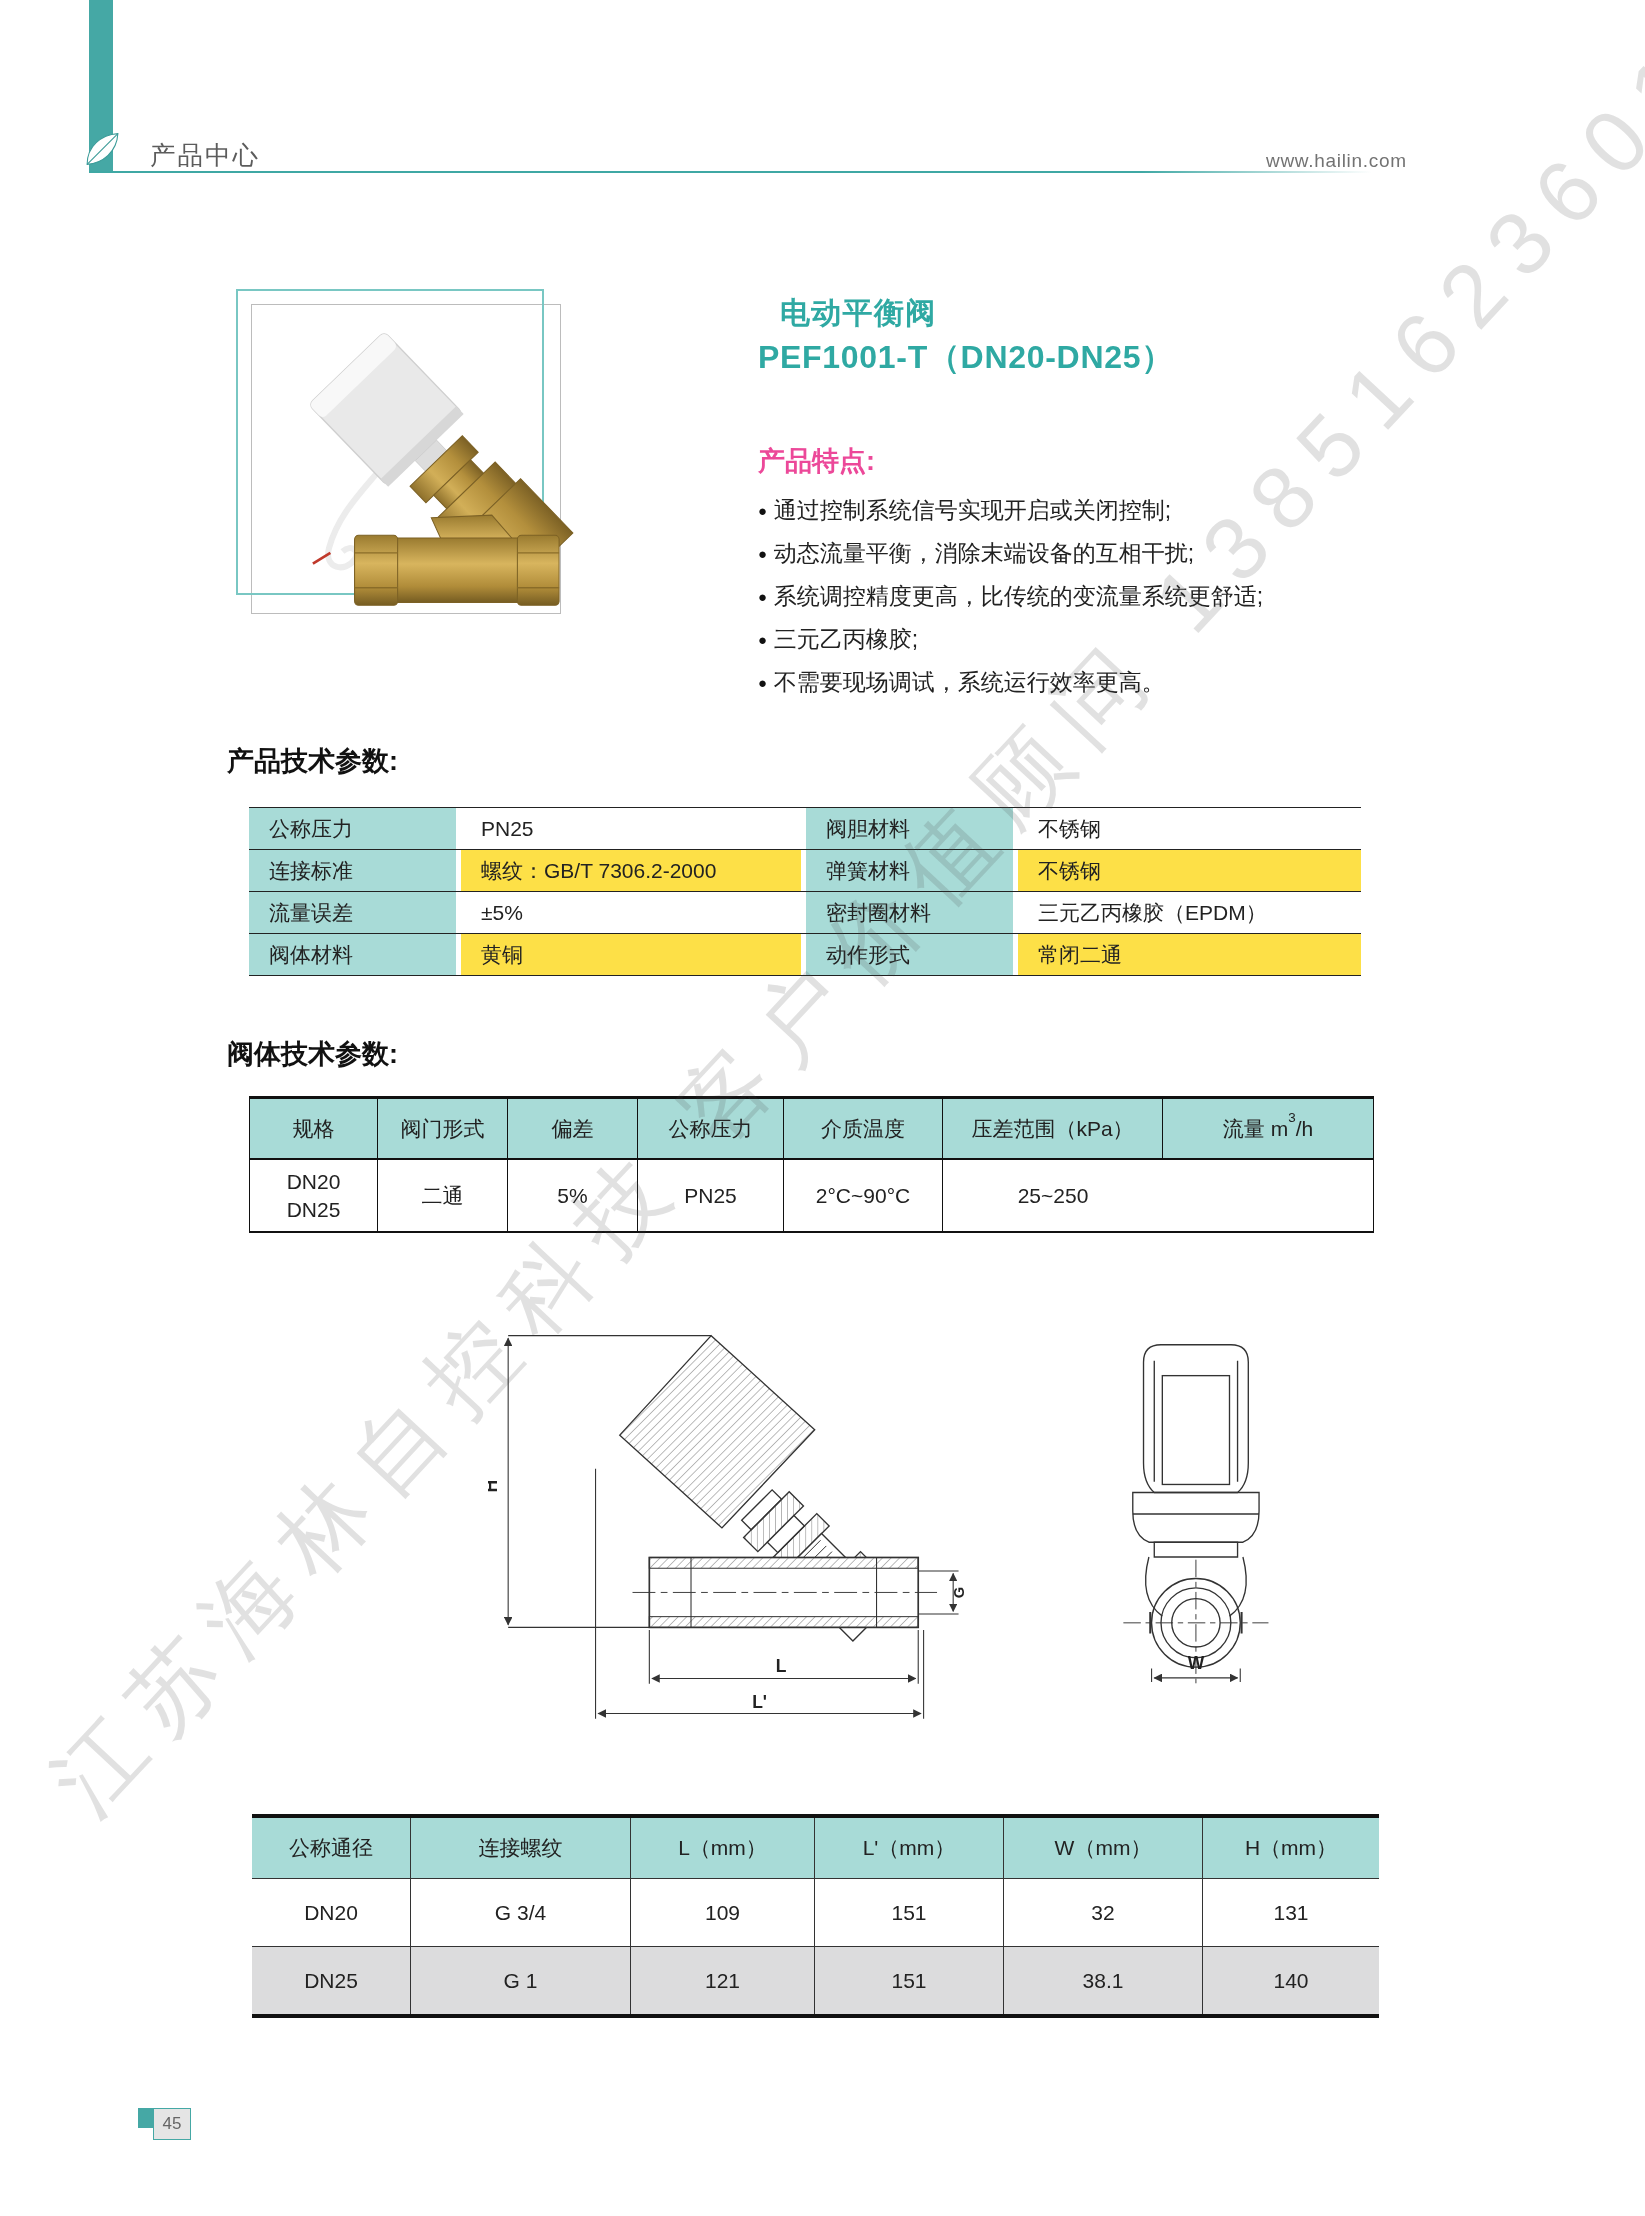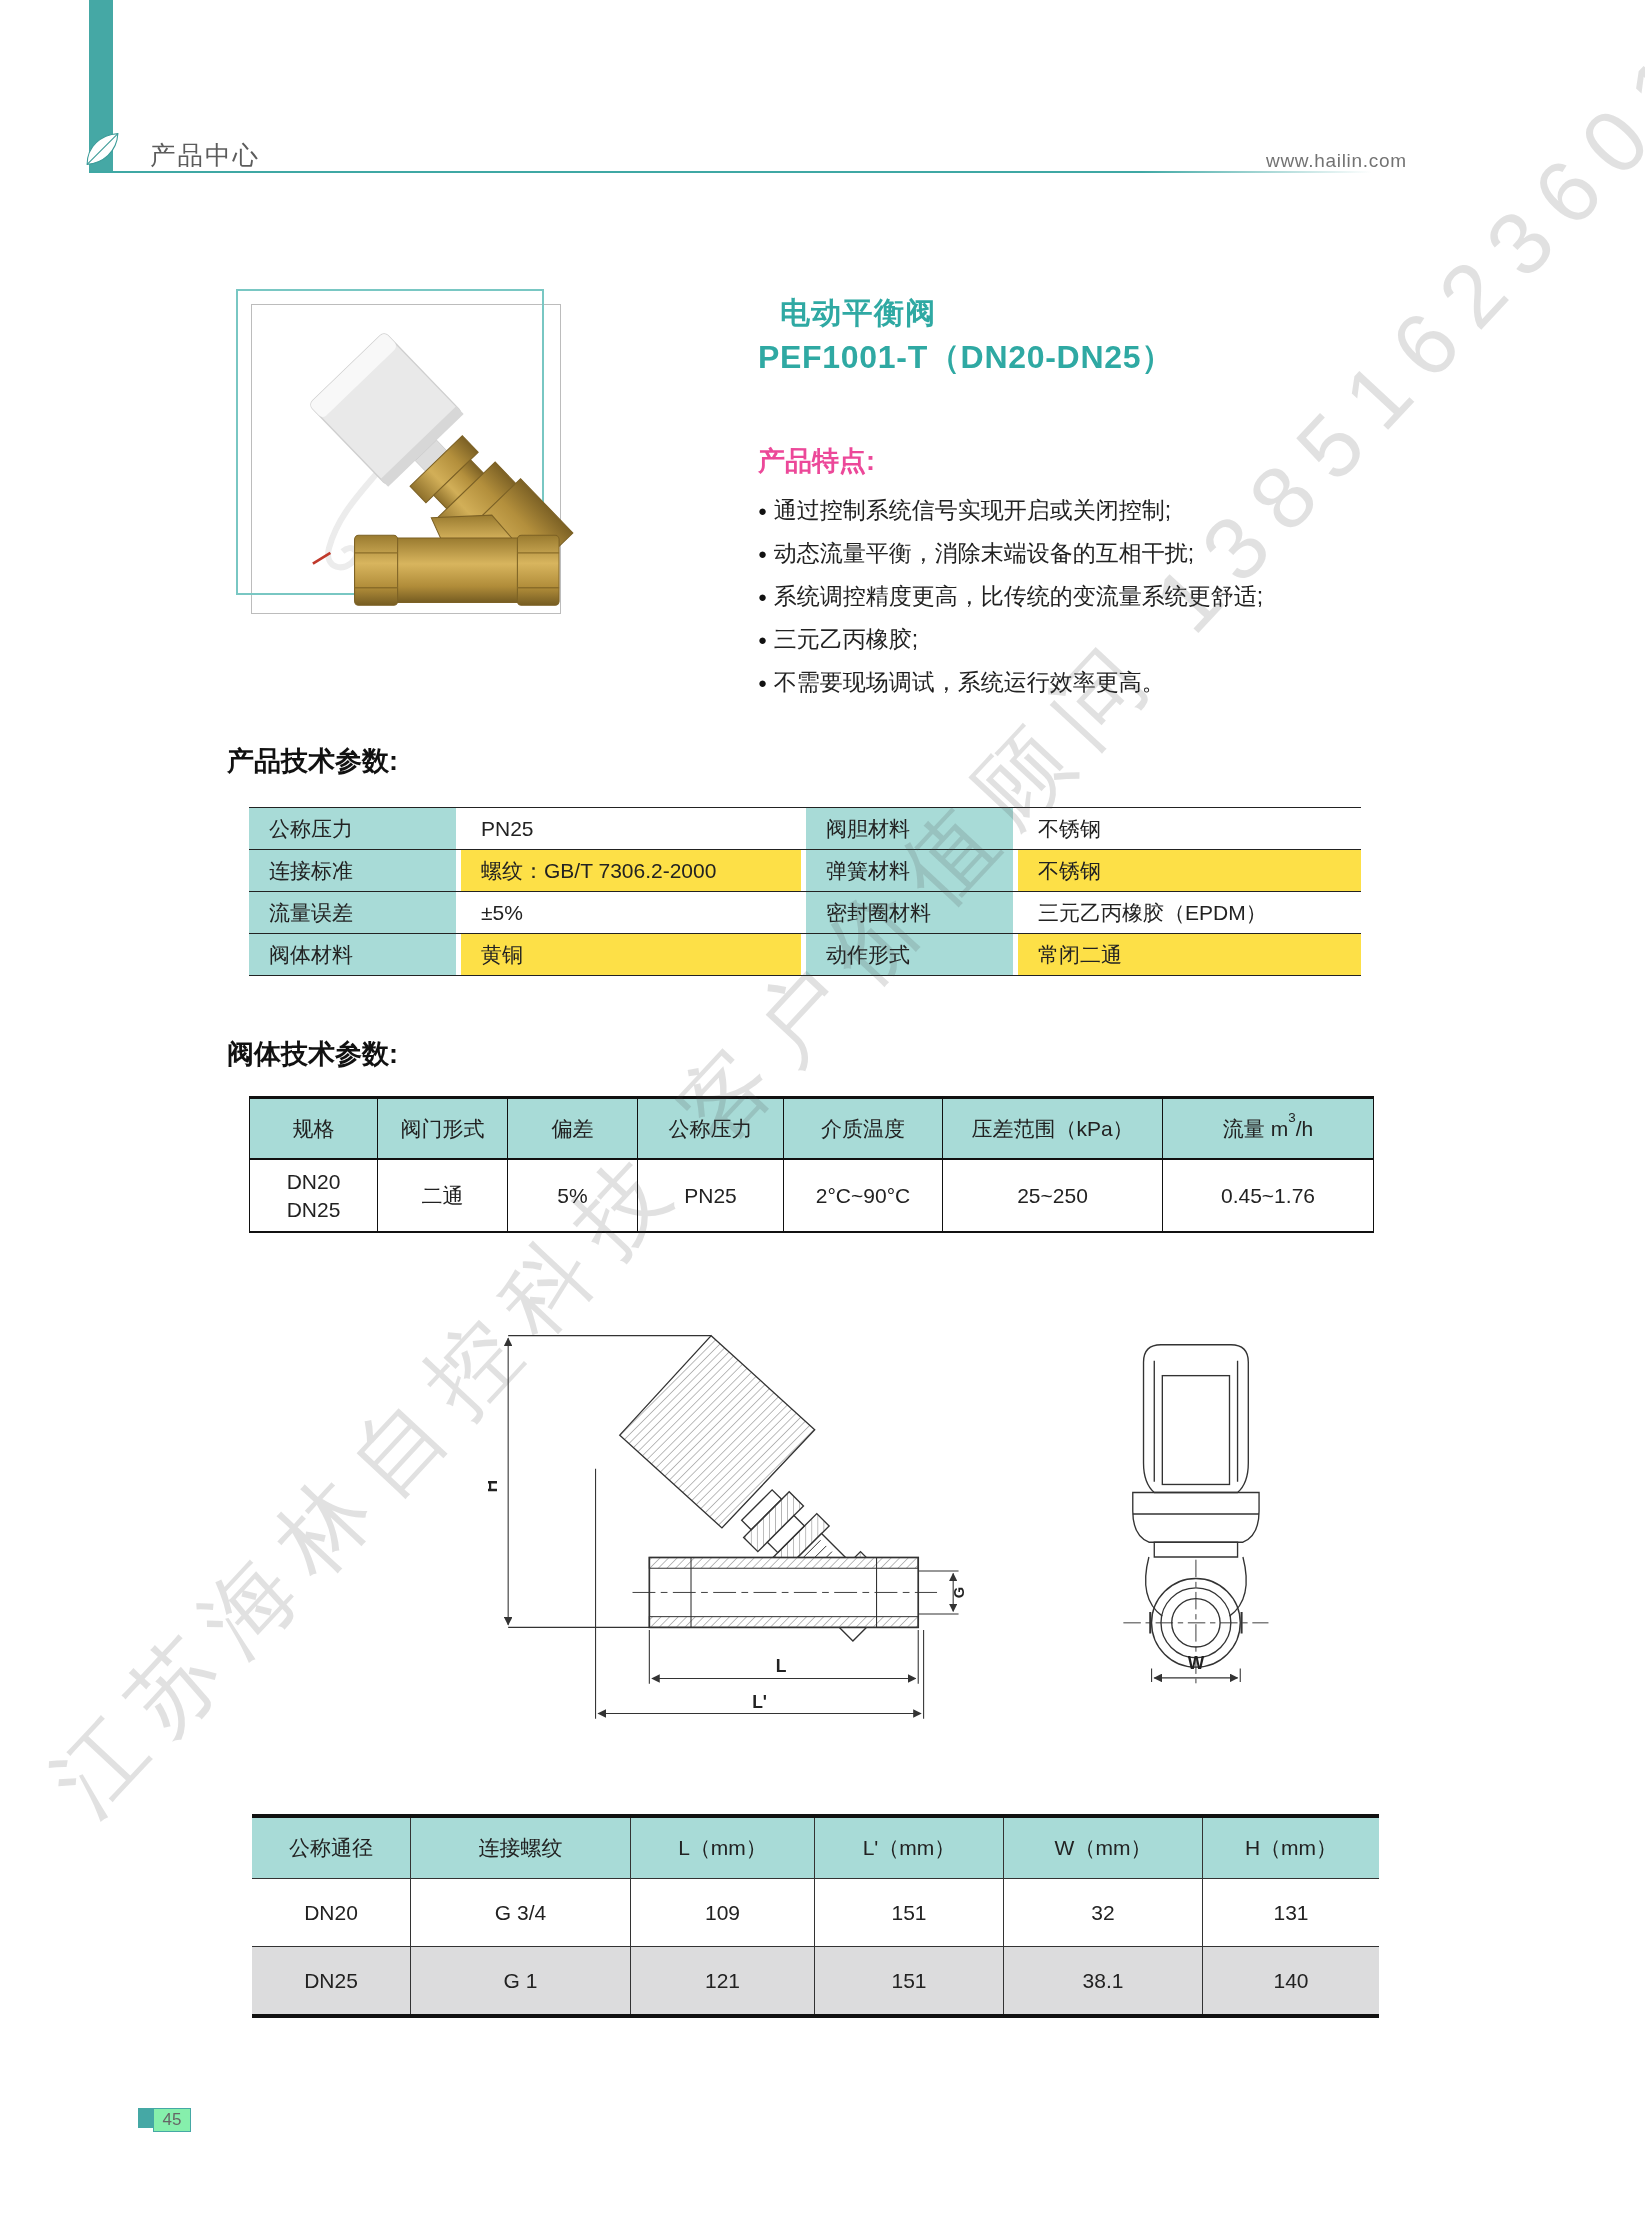--- a/index.html
+++ b/index.html
@@ -56,22 +56,22 @@
   .t3 .r2{display:flex;height:67px;background:#dcdcdd;}
   .t3 .cell{box-sizing:border-box;display:flex;align-items:center;justify-content:center;font-size:21px;border-right:1.3px solid #333;}
   .t3 .cell:last-child{border-right:none;}
   .t3 .col0{width:159px;}.t3 .col1{width:220px;}.t3 .col2{width:184px;}
   .t3 .col3{width:189px;}.t3 .col4{width:199px;}.t3 .col5{flex:1;}
   
   .draw-left{left:488px;top:1310px;width:484px;height:417px;}
   .draw-right{left:1095px;top:1334px;width:269px;height:356px;}
   
   .pg-teal{left:138px;top:2108px;width:15px;height:20px;background:#45a8a5;}
-  .pg-box{left:153px;top:2108px;width:38px;height:24px;border:1.3px solid #45a8a5;box-sizing:border-box;
-    display:flex;align-items:center;justify-content:center;font-size:17px;color:#666;background:#86efac;}
+  .pg-box{left:153px;top:2108px;width:38px;height:32px;border:1.3px solid #45a8a5;box-sizing:border-box;
+    display:flex;align-items:center;justify-content:center;font-size:17px;color:#666;background:#e5e5e5;}
   
   .watermark{left:114px;top:1720px;font-size:89px;letter-spacing:20px;white-space:nowrap;
     color:rgba(70,70,70,0.16);transform:rotate(-47deg);transform-origin:0 100%;
     pointer-events:none;z-index:50;font-weight:400;}
 </style>
 </head>
 <body>
 
 <div class="abs teal-bar"></div>
 <svg class="abs leaf" viewBox="0 0 66 66">
@@ -200,21 +200,20 @@
   <div class="drow">
     <div class="cell col0">
       <div>DN20</div>
       <div>DN25</div>
     </div>
     <div class="cell col1">二通</div>
     <div class="cell col2">5%</div>
     <div class="cell col3">PN25</div>
     <div class="cell col4">2°C~90°C</div>
     <div class="cell col5">25~250</div>
-    <div class="cell col6">0.45~1.76</div>
   </div>
 </div>
 
 <svg class="abs draw-left" viewBox="0 0 720 620">
   <defs>
     <pattern id="hatch" width="9" height="9" patternUnits="userSpaceOnUse" patternTransform="rotate(45)">
       <line x1="0" y1="0" x2="0" y2="9" stroke="#666" stroke-width="1.3"></line>
     </pattern>
     <marker id="arr" viewBox="0 0 10 10" refX="9" refY="5" markerWidth="8" markerHeight="8" orient="auto-start-reverse">
       <path d="M0,0 L10,5 L0,10 z" fill="#333"></path>

